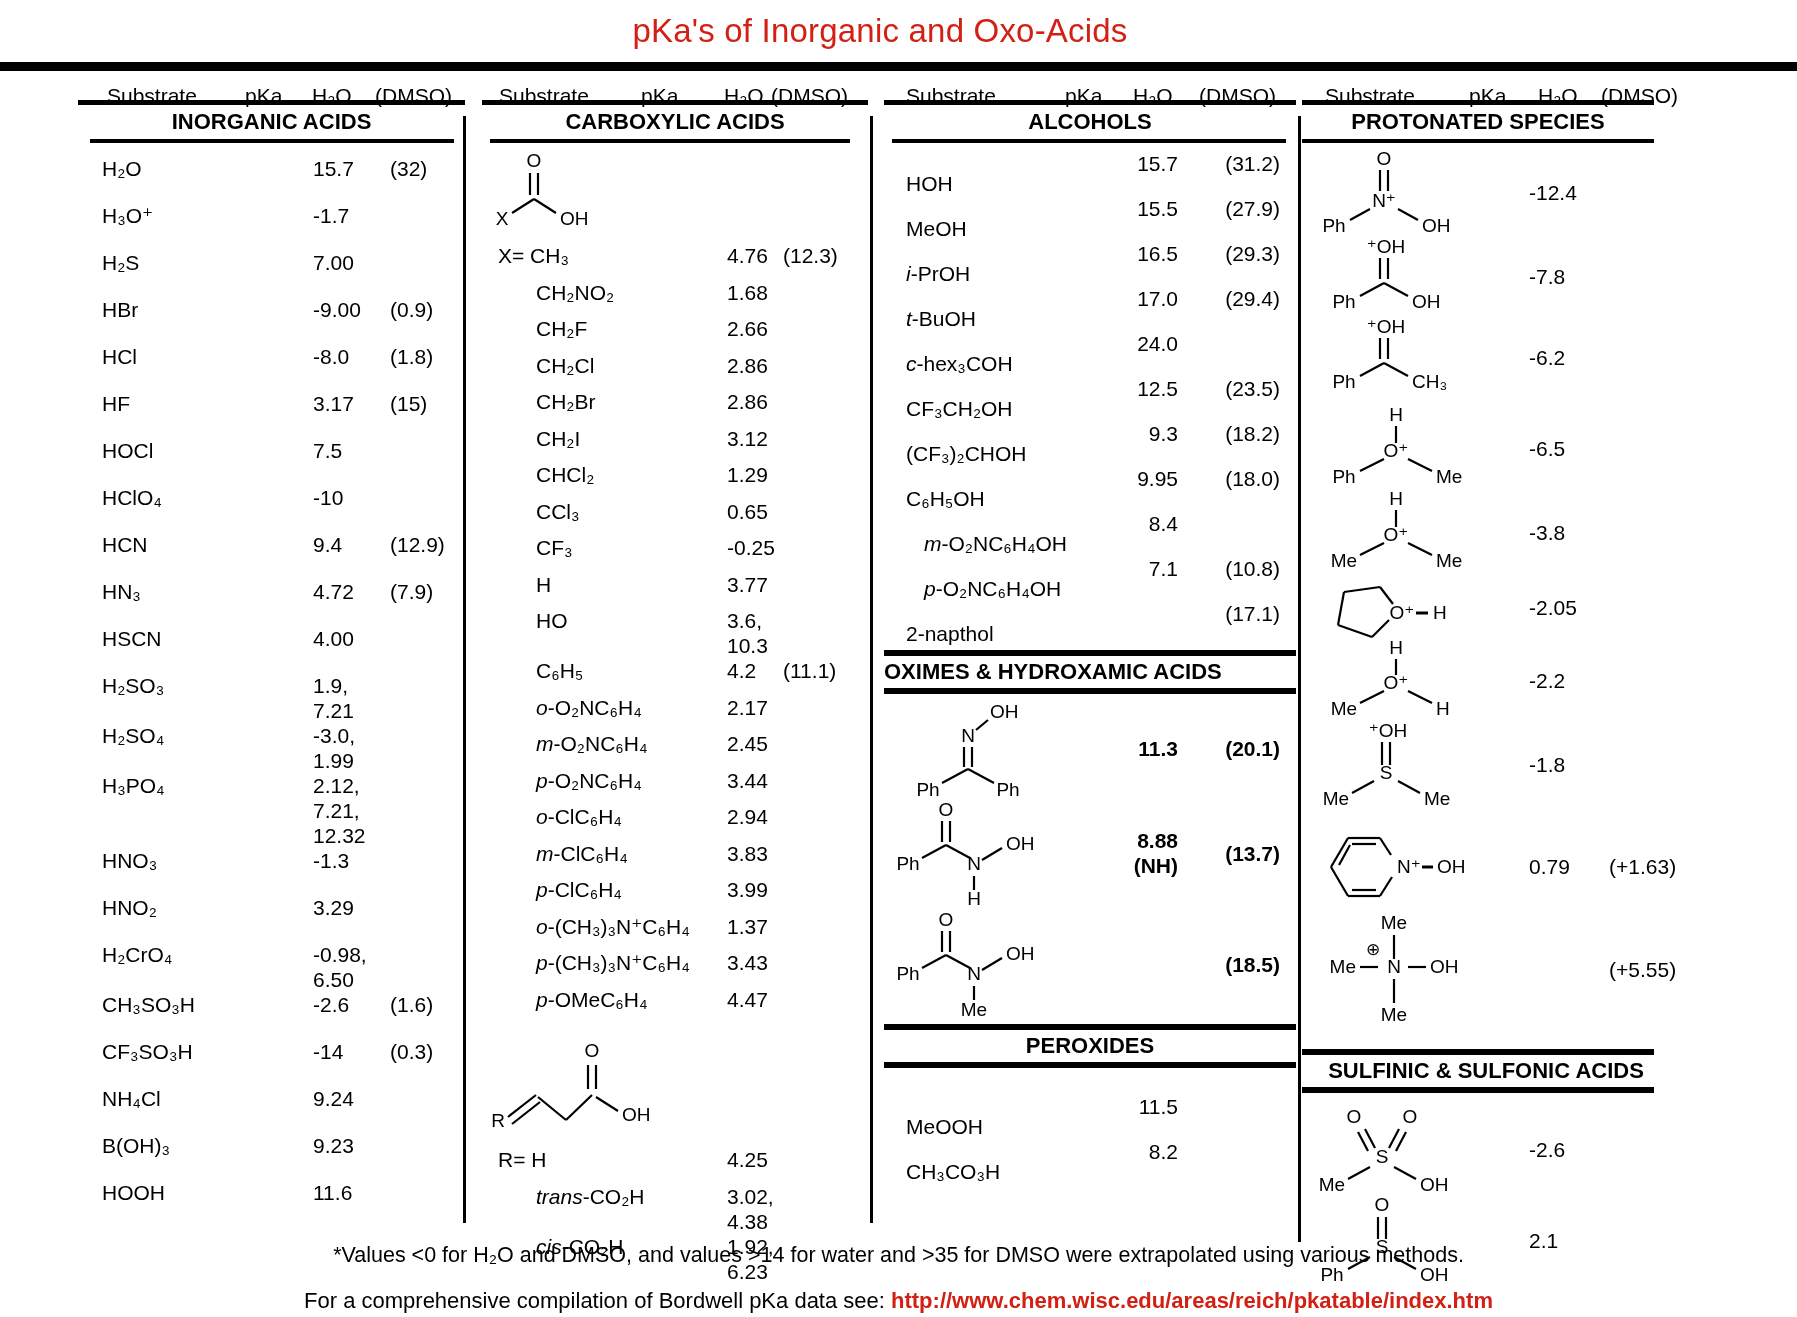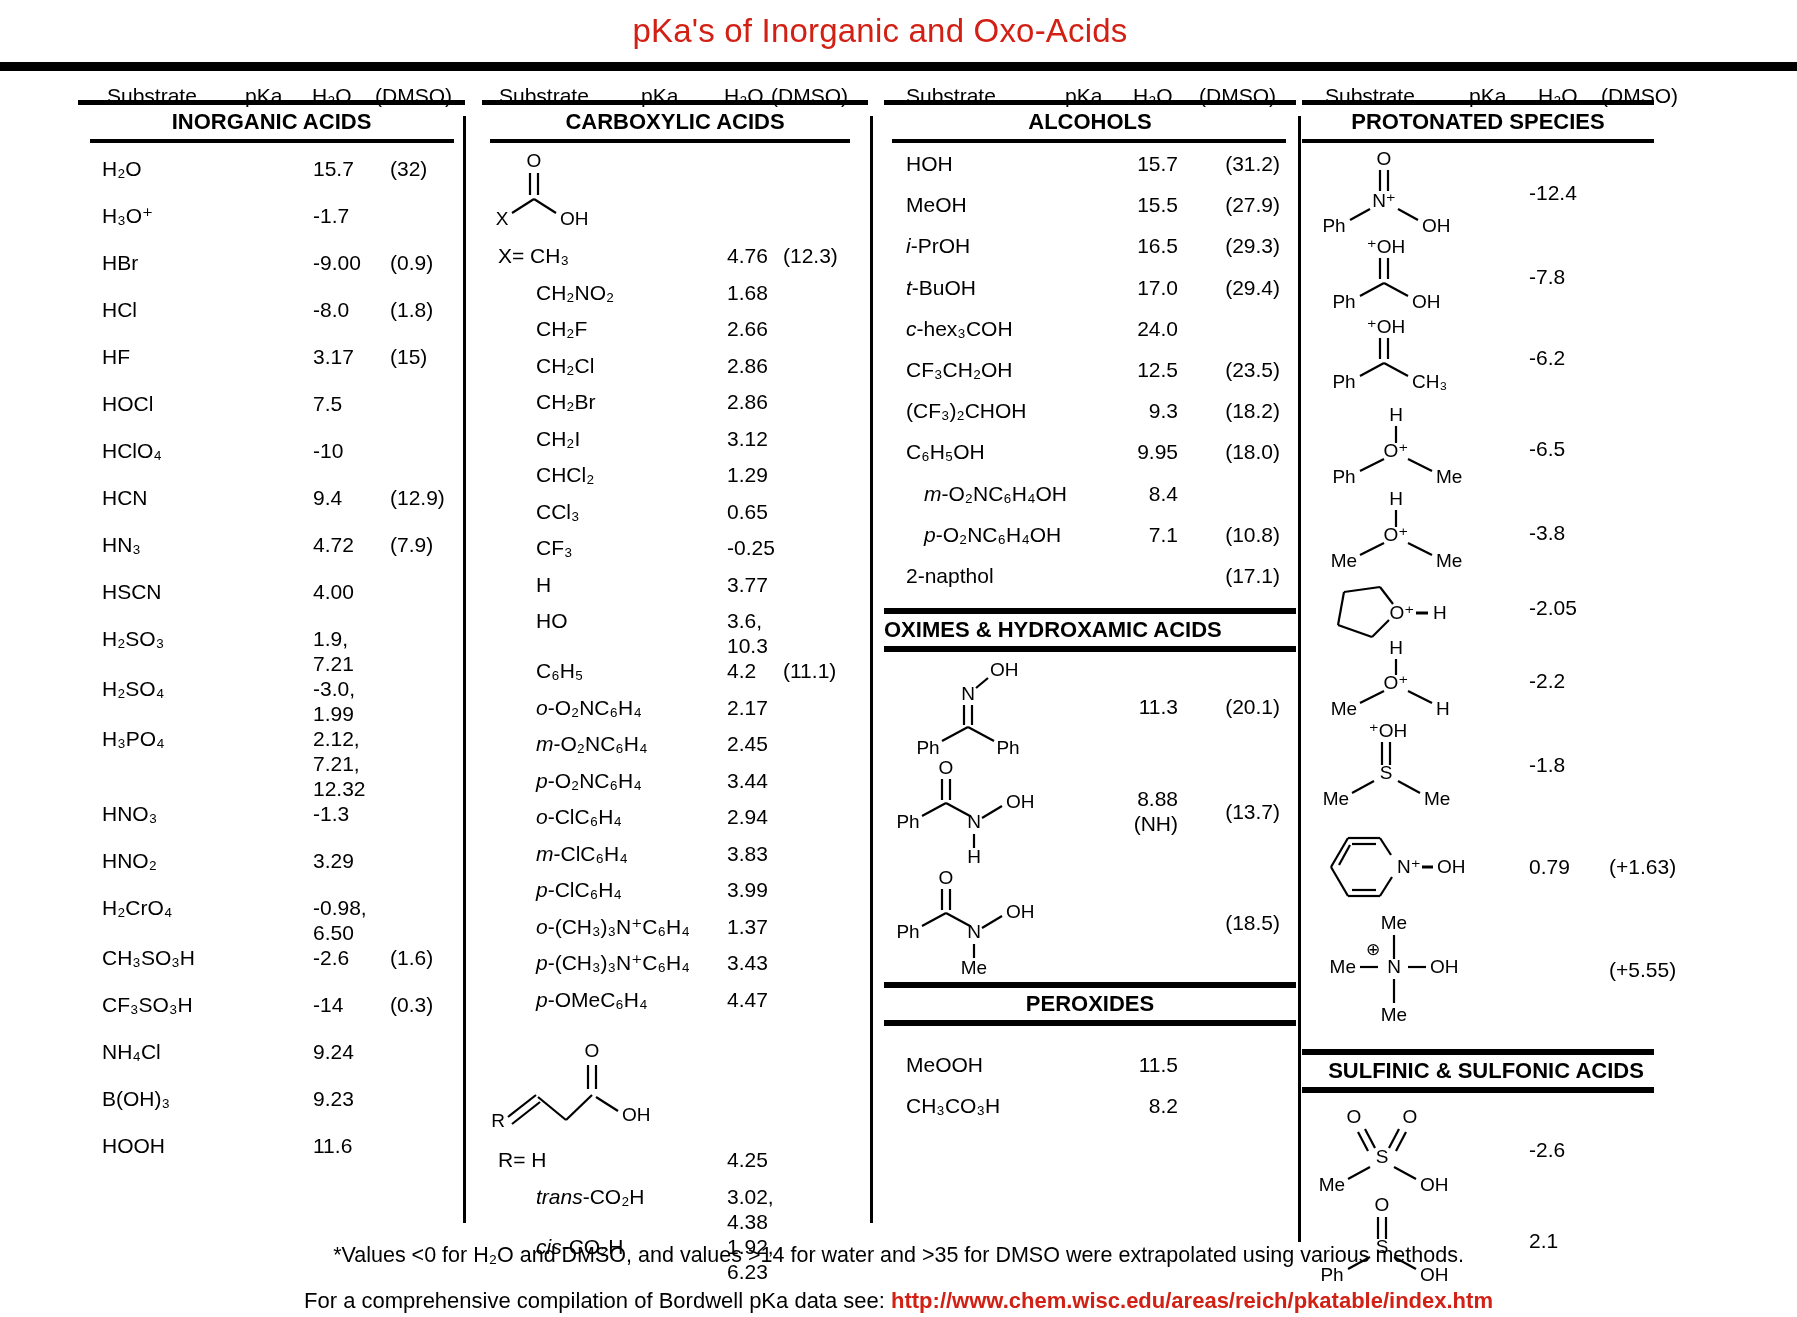--- a/index.html
+++ b/index.html
@@ -38,35 +38,35 @@
   .col-carboxylic .trow{min-height:36.5px;}
   .col-carboxylic .c-s{width:245px;padding-left:16px;}
   .col-carboxylic .trow.ind .c-s{padding-left:54px;}
   .col-carboxylic .c-p{width:56px;}
   .col-carboxylic .c-d{flex:1;}
 
   
   .col-alcohols{left:884px;width:412px;}
   .col-alcohols .rows{margin-top:8px;}
   .col-alcohols .trow{min-height:41.2px;}
-  .col-alcohols .c-s{flex:1;padding-left:22px;}
+  .col-alcohols .c-s{flex:1;padding-left:22px;margin-top:20px;}
   .col-alcohols .trow.ind .c-s{padding-left:40px;}
   .col-alcohols .c-p{width:72px;text-align:right;}
   .col-alcohols .c-d{width:118px;text-align:right;padding-right:16px;box-sizing:border-box;}
 
   .subhead{margin-top:4px;}
   .subhead .bar{height:6px;}
   .subtitle{font-weight:bold;font-size:22px;line-height:32px;white-space:nowrap;}
   .subtitle.centered{text-align:center;}
 
   .orow{display:flex;align-items:center;}
   .orow .spacer{flex:1;}
   .orow .c-p{width:72px;text-align:right;}
   .orow .c-d{width:118px;text-align:right;padding-right:16px;box-sizing:border-box;}
-  .orow .c-p,.orow .c-d{font-size:21px;line-height:25px;}
+  .orow .c-p,.orow .c-d{font-size:21px;line-height:25px;font-weight:bold;}
 
   
   .col-protonated{left:1302px;width:493px;}
   .col-protonated .bar,.col-protonated .bar2{width:352px;}
   .col-protonated .sectitle{width:352px;}
   .prow{display:flex;align-items:center;font-size:21px;}
   .prow svg{flex:none;}
   .prow .c-p{width:80px;}
   .prow .c-d{flex:1;}
 
@@ -117,20 +117,25 @@
     <div class="bar2" style="width:364px;margin-left:12px"></div>
     <div class="rows">
         <div class="trow">
           <span class="c-s">H₂O</span>
           <span class="c-p">15.7</span>
           <span class="c-d">(32)</span>
         </div>
         <div class="trow">
           <span class="c-s">H₃O⁺</span>
           <span class="c-p">-1.7</span>
+          <span class="c-d"></span>
+        </div>
+        <div class="trow">
+          <span class="c-s">H₂S</span>
+          <span class="c-p">7.00</span>
           <span class="c-d"></span>
         </div>
         <div class="trow">
           <span class="c-s">HBr</span>
           <span class="c-p">-9.00</span>
           <span class="c-d">(0.9)</span>
         </div>
         <div class="trow">
           <span class="c-s">HCl</span>
           <span class="c-p">-8.0</span>

